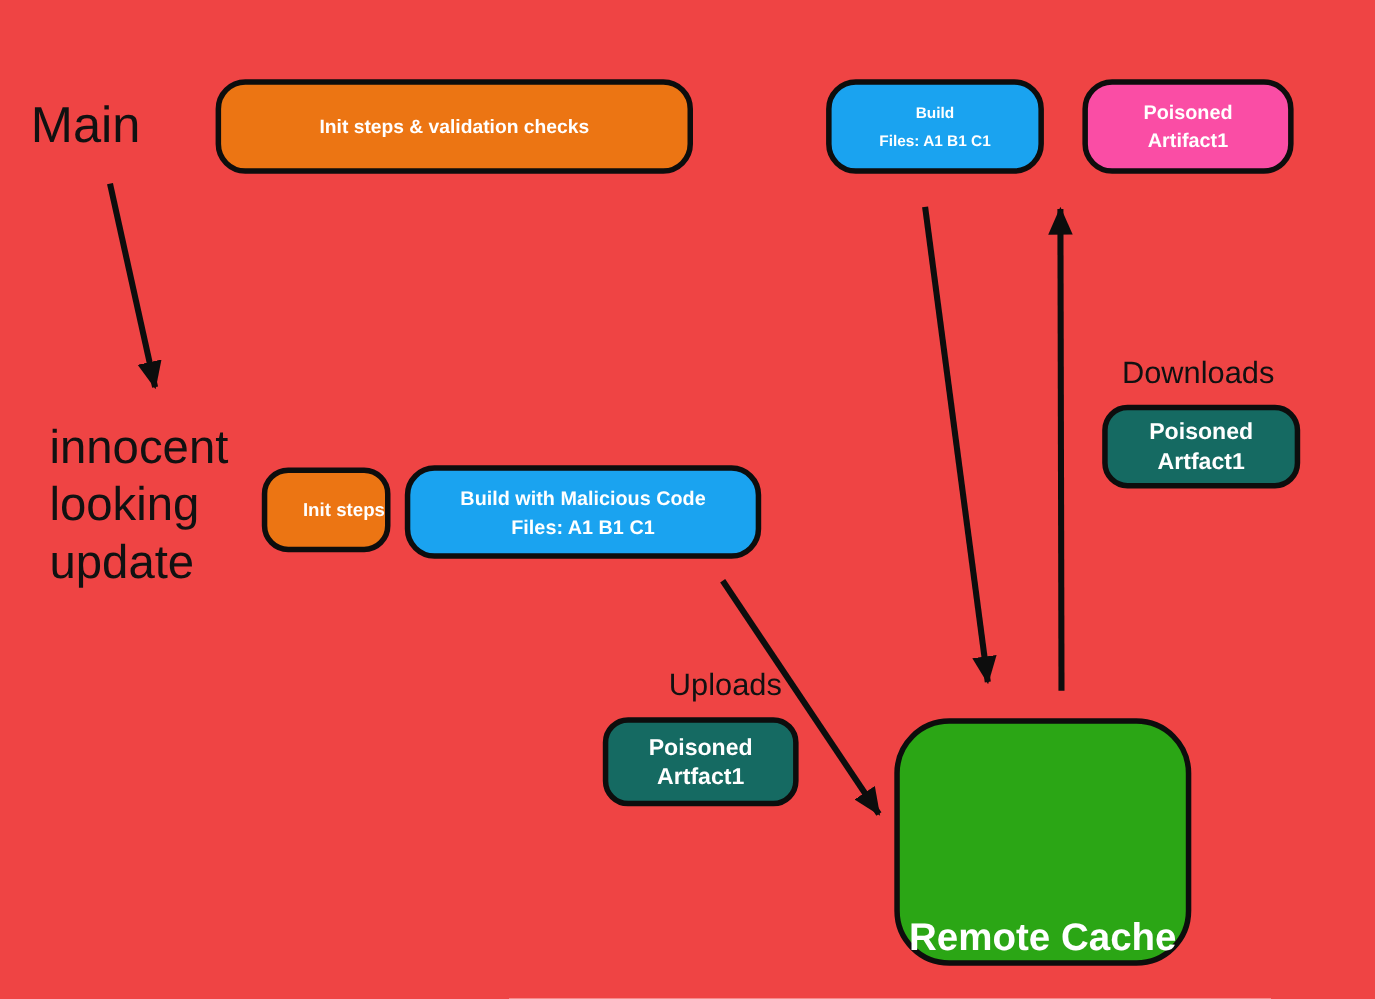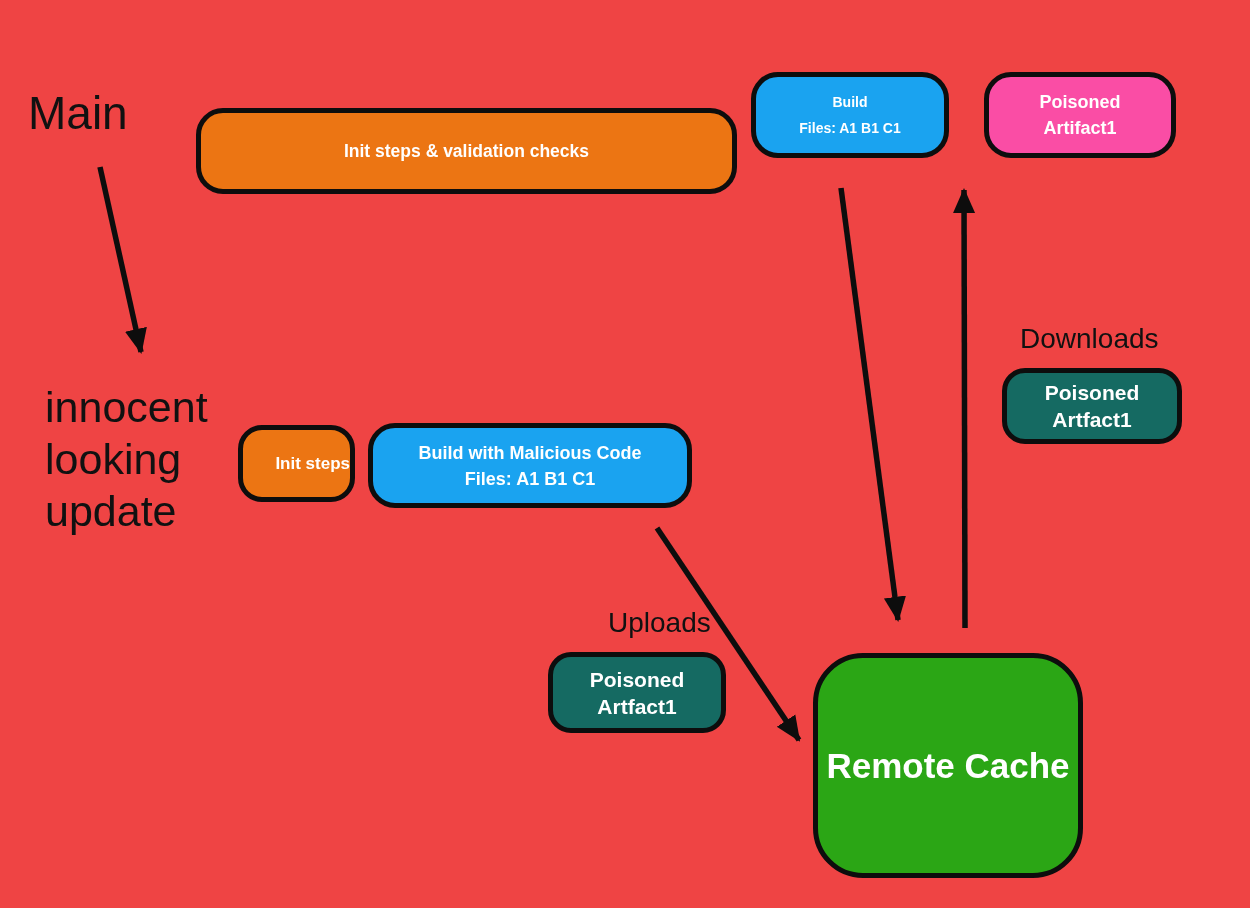--- a/index.html
+++ b/index.html
@@ -43,28 +43,28 @@
     box-sizing: border-box;
     border: 5px solid #0d0d0d;
     color: #ffffff;
     font-weight: bold;
     display: flex;
     align-items: center;
     justify-content: center;
     text-align: center;
     white-space: pre-line;
   }
-  .n-init-validation { left: 196px; top: 72px;  width: 541px; height: 86px; border-radius: 27px; font-size: 17.5px; margin-top: 36px; }
+  .n-init-validation { left: 196px; top: 72px;  width: 434px; height: 86px; border-radius: 27px; font-size: 17.5px; }
   .n-build           { left: 751px; top: 72px;  width: 198px; height: 86px; border-radius: 27px; font-size: 14px; line-height: 26px; }
   .n-deploys         { left: 984px; top: 72px;  width: 192px; height: 86px; border-radius: 27px; font-size: 18px; line-height: 26px; }
   .n-init-steps      { left: 238px; top: 425px; width: 117px; height: 77px; border-radius: 24px; font-size: 17px; }
   .n-build-malicious { left: 368px; top: 423px; width: 324px; height: 85px; border-radius: 27px; font-size: 18px; line-height: 26px; }
   .n-poisoned-dl     { left: 1002px; top: 368px; width: 180px; height: 76px; border-radius: 23px; font-size: 21px; line-height: 27px; }
   .n-poisoned-ul     { left: 548px; top: 652px; width: 178px; height: 81px; border-radius: 23px; font-size: 21px; line-height: 27px; }
-  .n-remote-cache    { left: 813px; top: 653px; width: 270px; height: 225px; border-radius: 50px; font-size: 35px; }
+  .n-remote-cache    { left: 813px; top: 653px; width: 270px; height: 225px; border-radius: 50px; font-size: 35px; align-items: flex-end; }
 </style>
 </head>
 <body>
 
 <div class="canvas">
 
   <svg class="arrows" viewBox="0 0 1250 908">
     <defs>
       <marker id="ah" viewBox="0 0 10 10" refX="9.2" refY="5" markerWidth="4.6" markerHeight="4.6" orient="auto-start-reverse">
         <path d="M0,0.6 L10,5 L0,9.4 Z" fill="#0d0d0d"></path>

